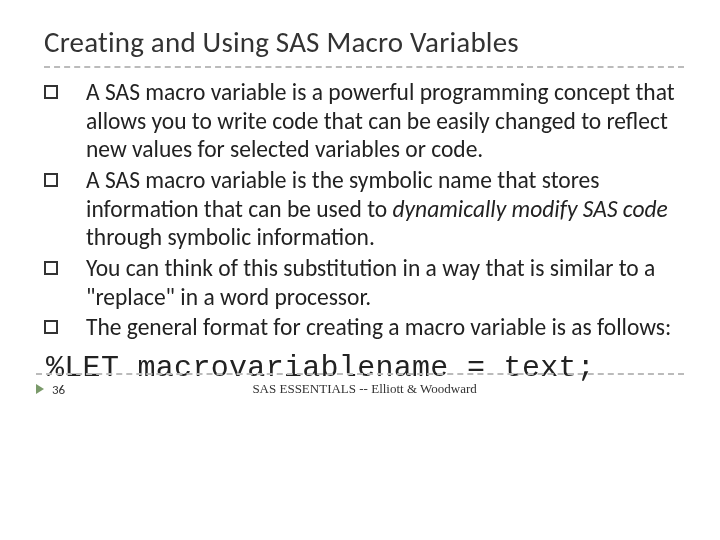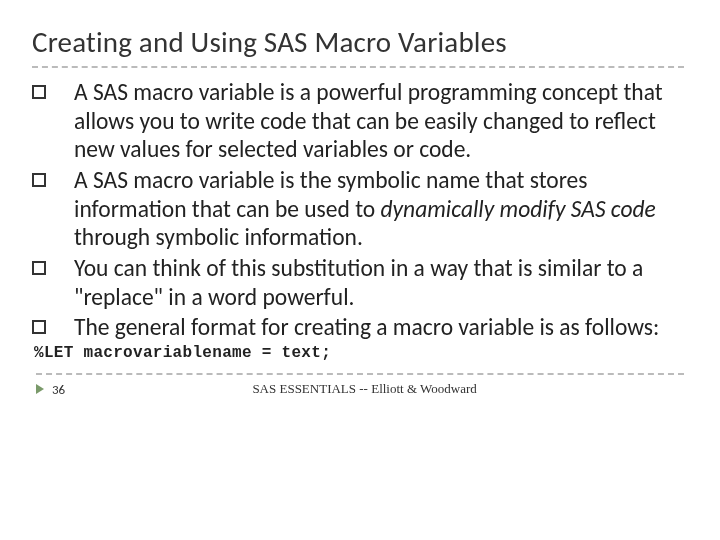--- a/index.html
+++ b/index.html
@@ -1,25 +1,25 @@
 <!DOCTYPE html>
 <html><head>
 <meta charset="utf-8">
 <style>
   * { margin: 0; padding: 0; box-sizing: border-box; }
   html, body { width: 720px; height: 540px; background: #fff; font-family: Calibri, "Segoe UI", sans-serif; color: #222; }
-  .slide { width: 720px; height: 445px; position: relative; padding: 24px 36px 0 32px; }
+  .slide { width: 720px; height: 445px; position: relative; padding: 24px 36px 0 44px; }
   .title { font-size: 29px; font-weight: 400; color: #333; padding-bottom: 6px; border-bottom: 2px dashed #bbb; letter-spacing: 0.2px; }
   .body { margin-top: 10px; font-size: 23.5px; line-height: 1.22; }
   .bullet { display: flex; align-items: flex-start; margin-bottom: 2px; gap: 20px; }
   .marker { flex: 0 0 auto; width: 14px; height: 14px; border: 2px solid #333; margin-top: 7px; margin-right: 8px; background: #fff; }
   .btext { flex: 1 1 auto; }
   .bold { font-weight: 400; }
   .italic { font-style: italic; }
-  .code { font-family: "Courier New", monospace; font-weight: 700; font-size: 16px; margin-top: 2px; margin-left: 2px; letter-spacing: 0.3px; }
+  .code { font-family: "Courier New", monospace; font-weight: 400; font-size: 30px; margin-top: 8px; margin-left: 2px; letter-spacing: 0.3px; }
   .footer { position: absolute; left: 36px; right: 36px; bottom: 48px; border-top: 2px dashed #bbb; padding-top: 6px; display: flex; align-items: center; font-size: 13px; color: #333; }
   .page-marker { flex: 0 0 auto; width: 0; height: 0; border-top: 5px solid transparent; border-bottom: 5px solid transparent; border-left: 8px solid #7a9a6a; margin-right: 8px; }
   .page-num { flex: 0 0 auto; margin-right: 40px; }
   .foot-text { flex: 1 1 auto; text-align: center; padding-right: 60px; font-family: Liberation Serif, serif; }
 </style>
 </head>
 <body>
 
 <div class="slide">
 
@@ -37,21 +37,21 @@
     <div class="bullet">
       <div class="marker"></div>
       <div class="btext">
         <span>A SAS </span><span class="bold">macro variable</span><span> is the symbolic name that stores information that can be used to </span><span class="italic">dynamically modify SAS code</span><span> through symbolic information.</span>
       </div>
     </div>
 
     <div class="bullet">
       <div class="marker"></div>
       <div class="btext">
-        <span>You can think of this substitution in a way that is similar to a "replace" in a word powerful.</span>
+        <span>You can think of this substitution in a way that is similar to a "replace" in a word processor.</span>
       </div>
     </div>
 
     <div class="bullet">
       <div class="marker"></div>
       <div class="btext">
         <span>The general format for creating a macro variable is as follows:</span>
       </div>
     </div>
 

